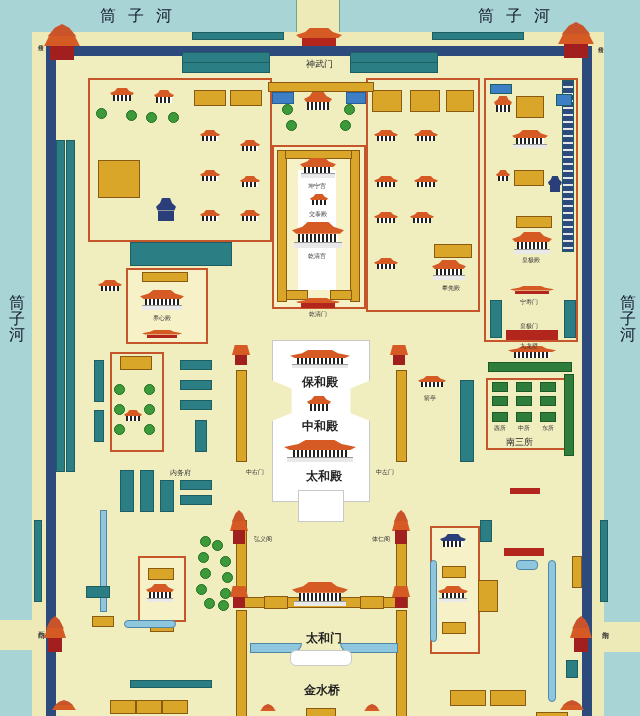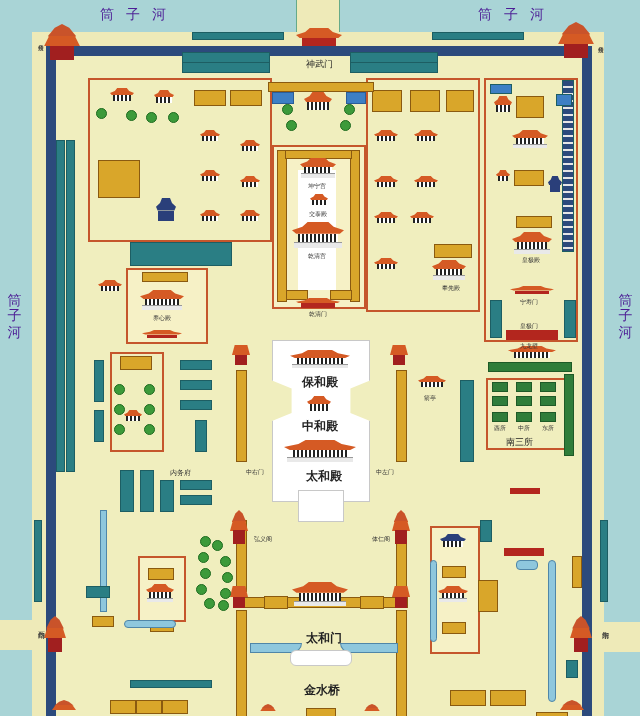--- a/index.html
+++ b/index.html
@@ -1,18 +1,18 @@
 <!DOCTYPE html>
 <html><head>
 <meta charset="utf-8">
 <style>
   html,body{margin:0;padding:0;}
   body{width:640px;height:716px;overflow:hidden;background:#a9d4d6;font-family:"DejaVu Sans",sans-serif;}
   .map{position:relative;width:640px;height:716px;background:#a9d4d6;overflow:hidden;}
-  .moat-label{position:absolute;color:#4c1d95;font-size:14px;letter-spacing:12px;}
+  .moat-label{position:absolute;color:#0f172a;font-size:16px;letter-spacing:12px;}
   .moat-label.v{writing-mode:vertical-rl;letter-spacing:16px;}
   .band{position:absolute;background:#eeeab8;}
   .wall{position:absolute;background:#2c4a7c;}
   .ground{position:absolute;background:#f0eebe;}
   .teal{position:absolute;background:#2a7e84;border:1px solid #1d5e63;}
   .gold{position:absolute;background:#d9a62a;border:1px solid #8a5a10;}
   .green{position:absolute;background:#2f7d3a;border:1px solid #1e5a27;}
   .red{position:absolute;background:#b3261e;}
   .redline{position:absolute;border:2px solid #c5562c;}
   .white{position:absolute;background:#ffffff;border:1px solid #c8c8c8;}

